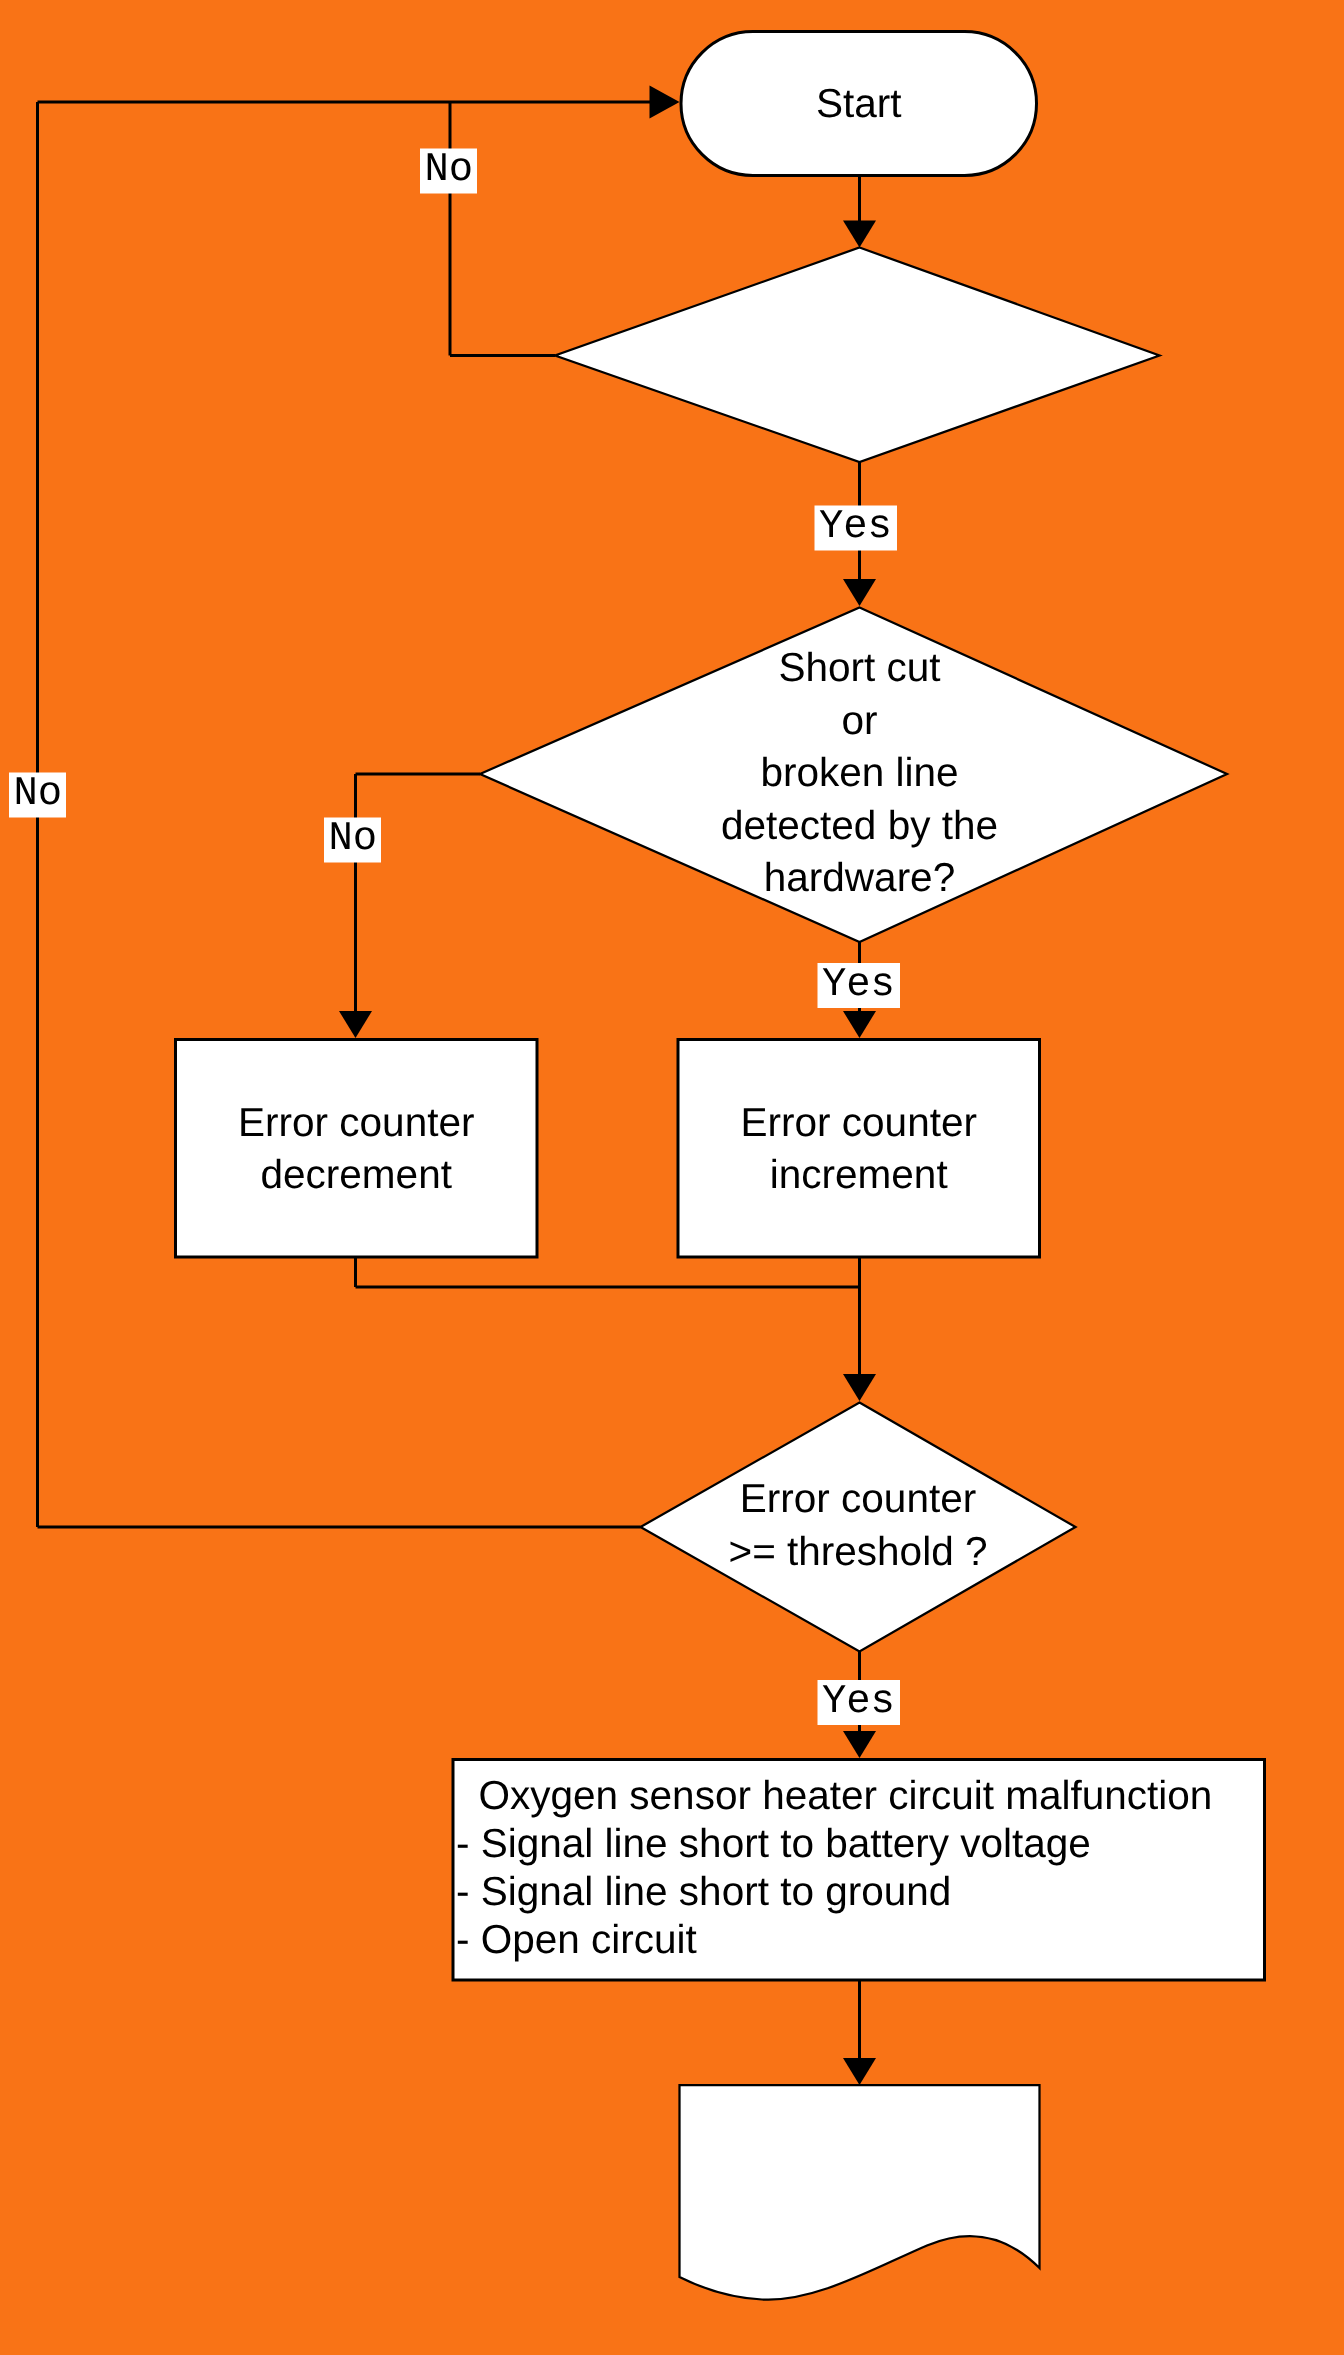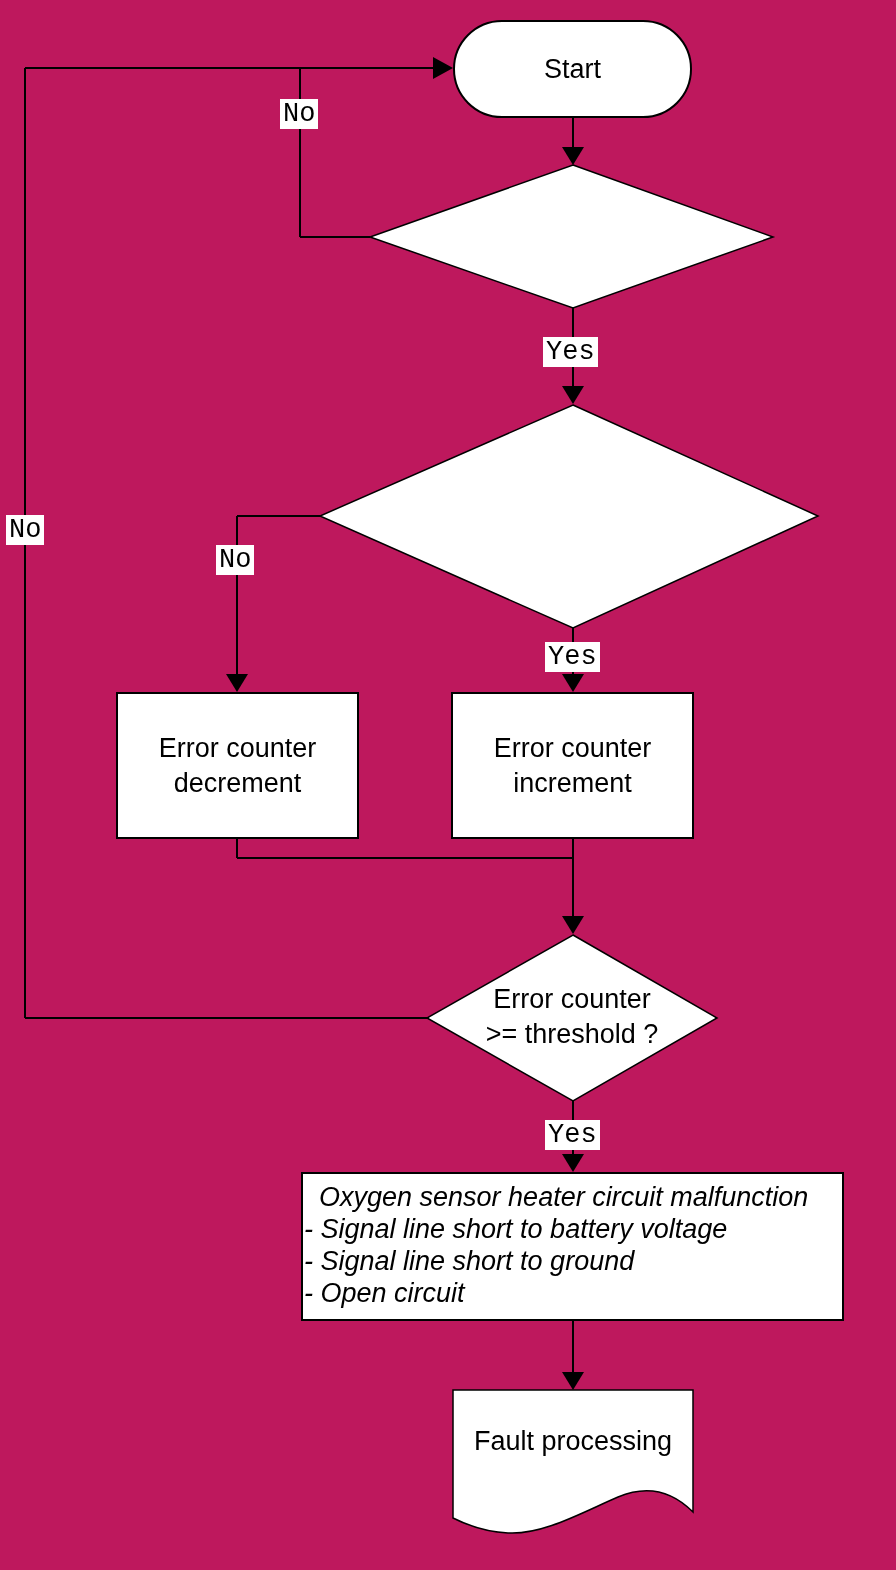--- a/index.html
+++ b/index.html
@@ -1,20 +1,20 @@
 <!DOCTYPE html>
 <html><head>
 <meta charset="utf-8">
 <style>
   html, body { margin: 0; padding: 0; background: #ffffff; }
   #canvas {
     position: relative;
     width: 896px;
     height: 1570px;
-    background: #be185d;
+    background: #f97316;
     font-family: "Liberation Sans", sans-serif;
     color: #000000;
   }
   #wires { position: absolute; left: 0; top: 0; }
   .label {
     position: absolute;
     font-size: 27px;
     line-height: 35px;
     color: #000000;
     white-space: pre-wrap;
@@ -86,36 +86,40 @@
 
     <path d="M 453,1390 L 693,1390 L 693,1512
              C 670,1489 644,1486 618,1497
              C 583,1512 543,1535 508,1533
              C 488,1532 469,1526 453,1518 Z" fill="#ffffff" stroke="#000000" stroke-width="1.5"></path>
   </svg>
 
   <div class="label flex-center" style="left:454px; top:21px; width:237px; height:96px;">Start</div>
 
 
+  <div class="label center" style="left:423px; top:428px; width:300px;">Short cut
+or
+broken line
+detected by the
+hardware?</div>
 
   <div class="label flex-center" style="left:117px; top:693px; width:241px; height:145px;">Error counter
 decrement</div>
 
   <div class="label flex-center" style="left:452px; top:693px; width:241px; height:145px;">Error counter
 increment</div>
 
   <div class="label center" style="left:422px; top:982px; width:300px;">Error counter
 &gt;= threshold ?</div>
 
-  <div class="label small-lh" style="left:304px; top:1181px; width:537px;font-style:italic;">  Oxygen sensor heater circuit malfunction
+  <div class="label small-lh" style="left:304px; top:1181px; width:537px;">  Oxygen sensor heater circuit malfunction
 - Signal line short to battery voltage
 - Signal line short to ground
 - Open circuit</div>
 
-  <div class="label center" style="left:453px; top:1424px; width:240px;">Fault processing</div>
 
   <div class="label edge-label" style="left:280px; top:99px;">No</div>
 
   <div class="label edge-label" style="left:543px; top:337px;">Yes</div>
 
   <div class="label edge-label" style="left:216px; top:545px;">No</div>
 
   <div class="label edge-label" style="left:545px; top:642px;">Yes</div>
 
   <div class="label edge-label" style="left:6px; top:515px;">No</div>

